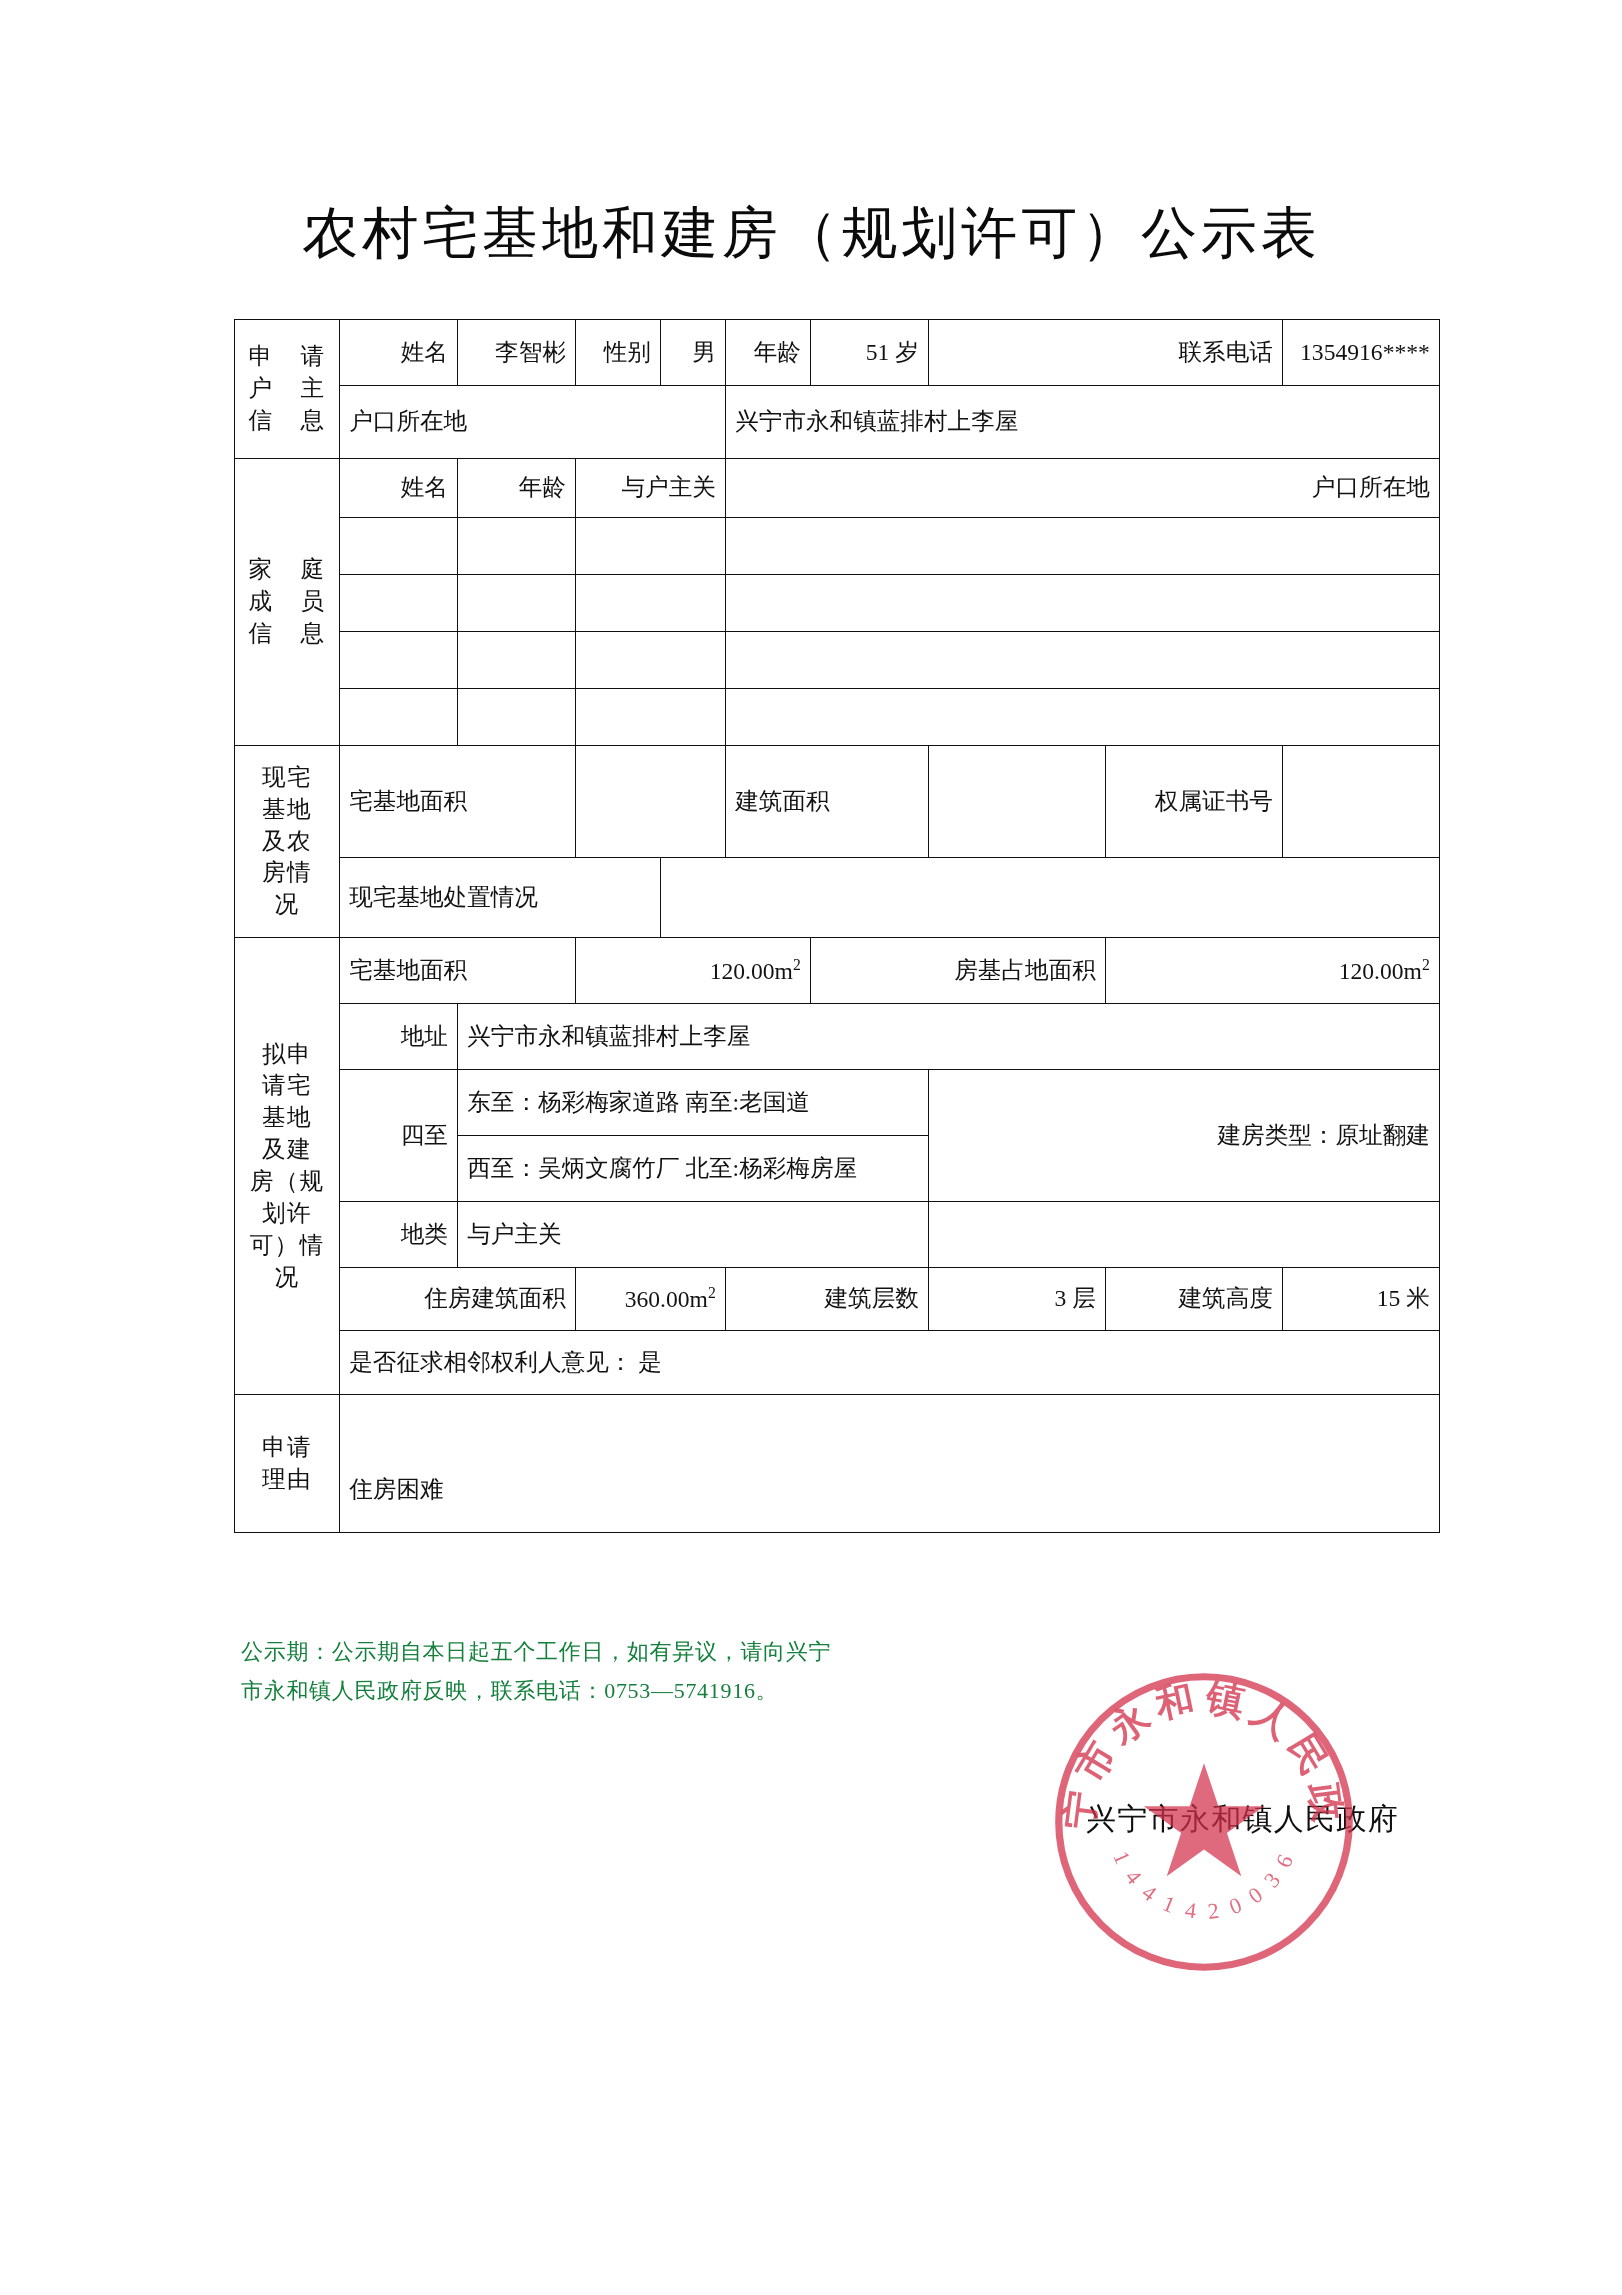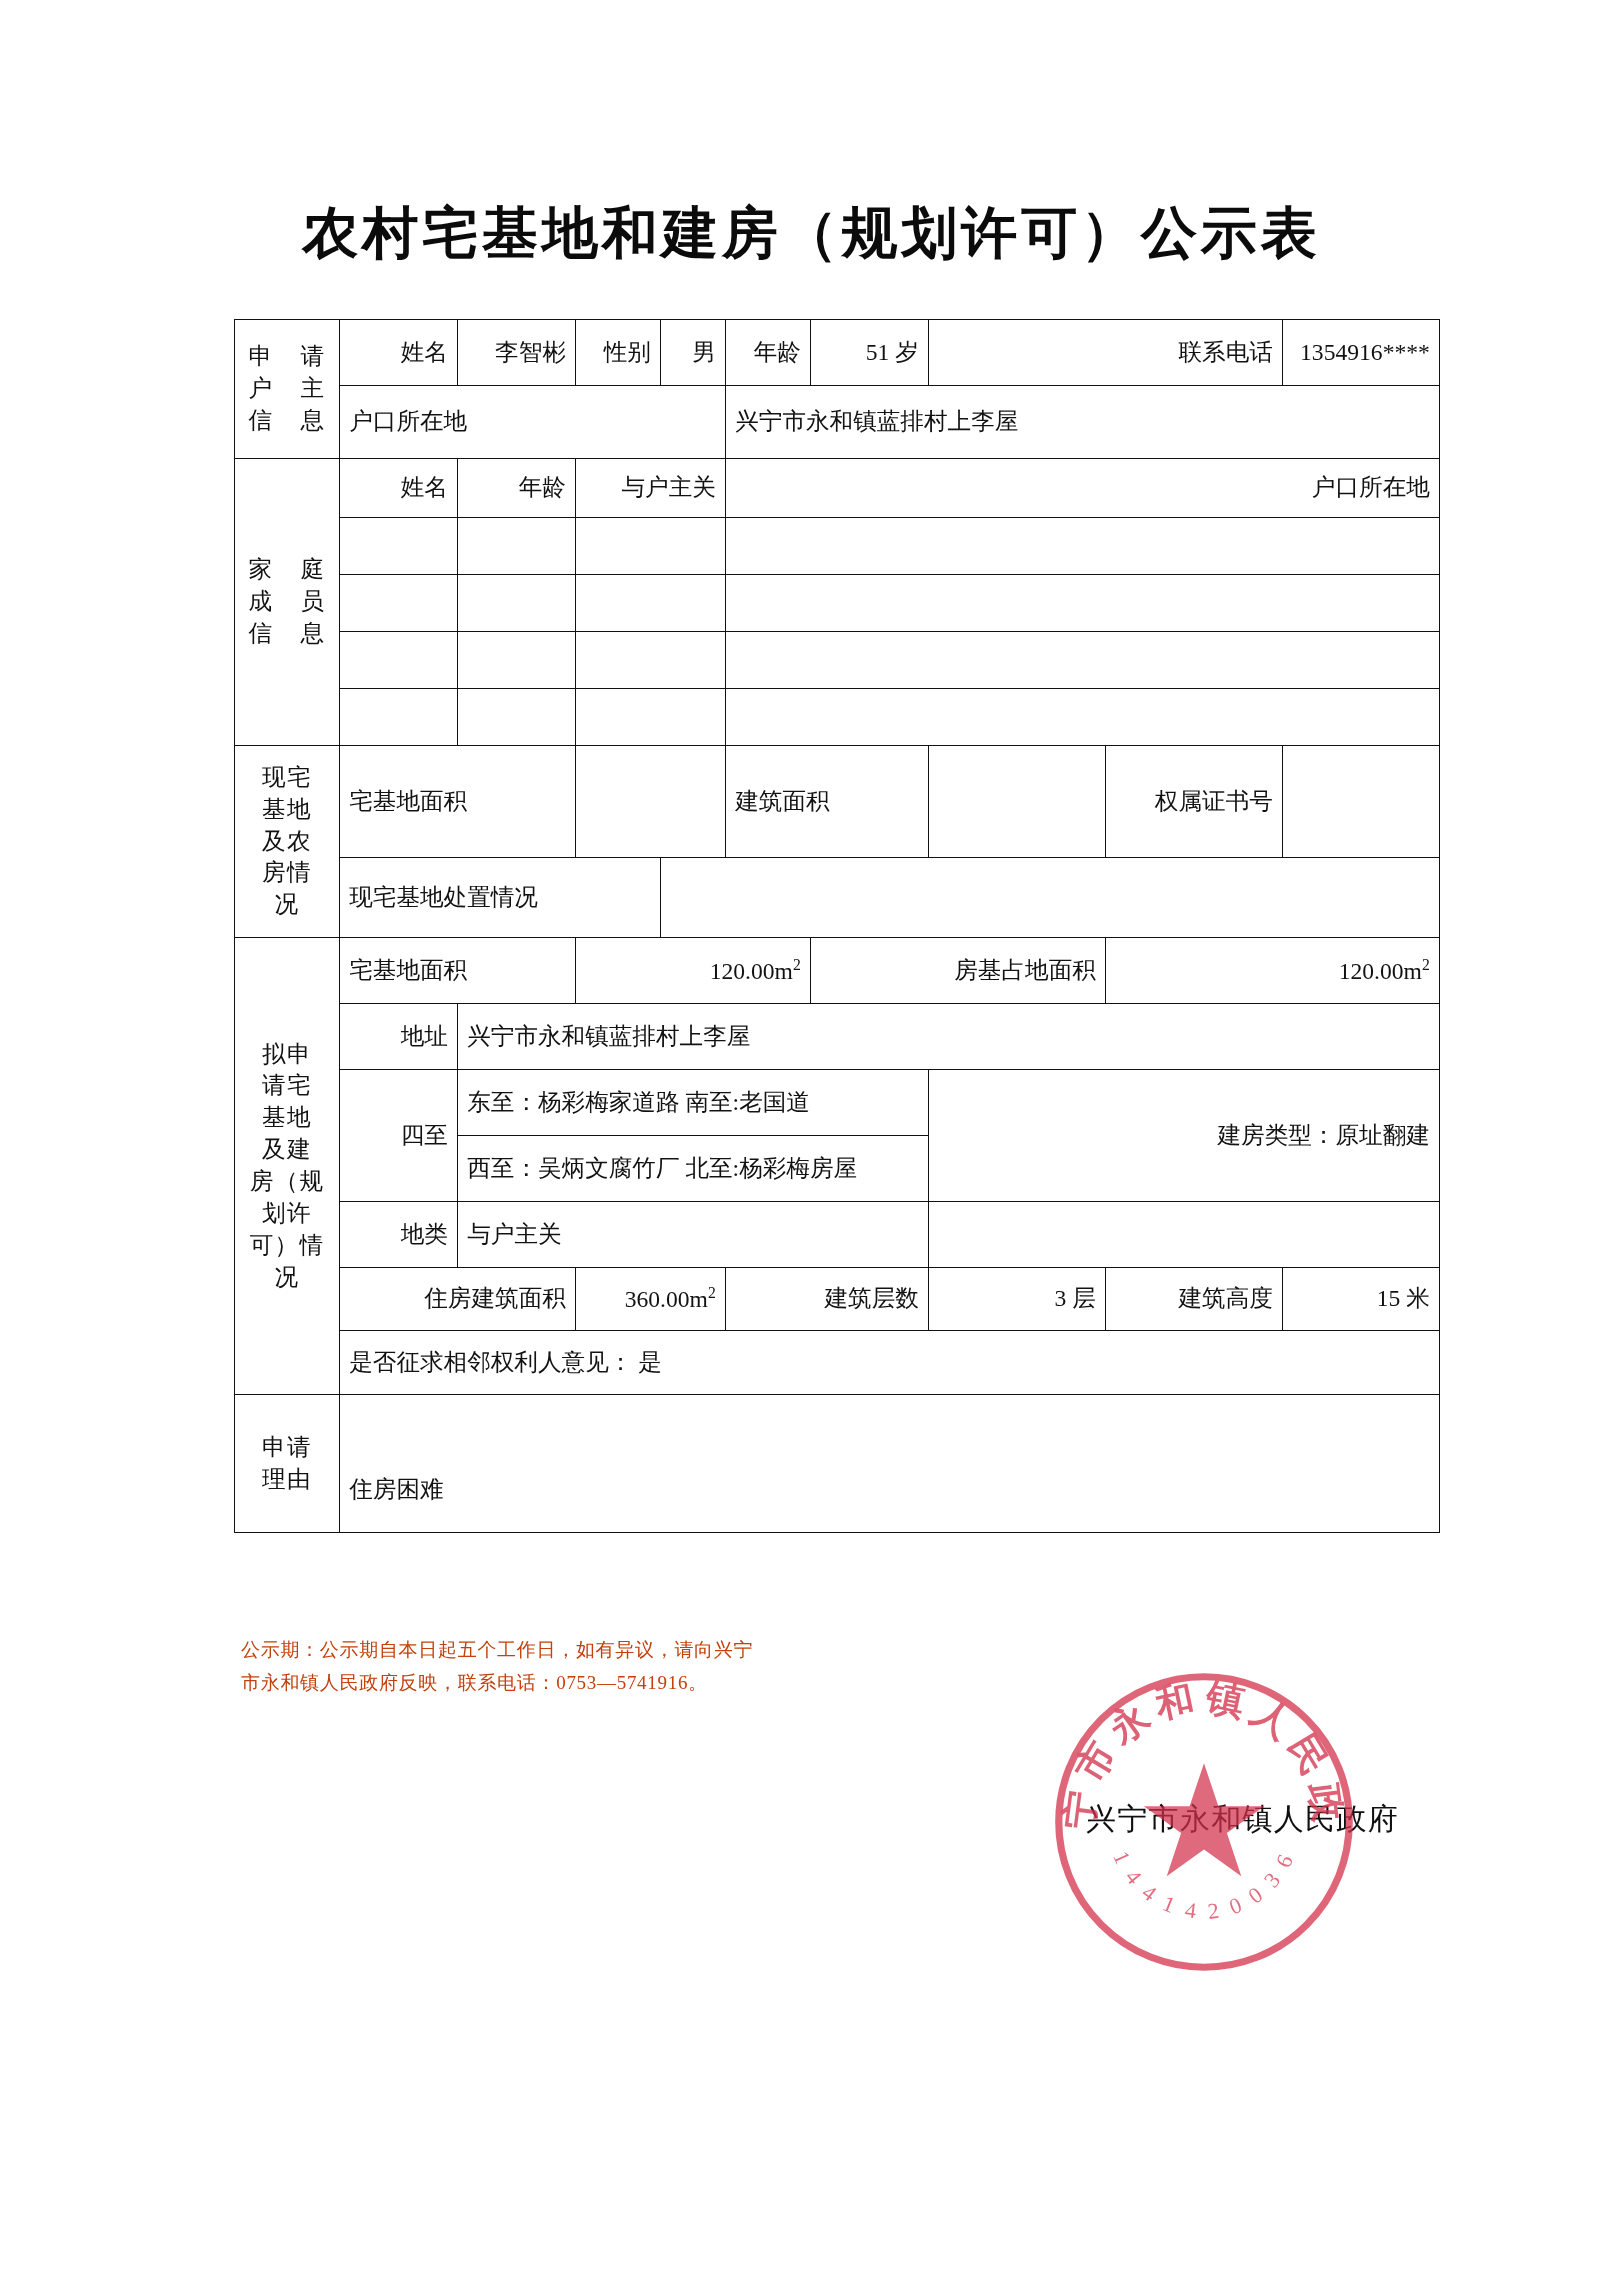--- a/index.html
+++ b/index.html
@@ -24,21 +24,21 @@
   }
 
   
   .doc-title {
     position: absolute;
     left: 0;
     top: 196px;
     width: 1623px;
     text-align: center;
     font-size: 56px;
-    font-weight: bold;
+    font-weight: normal;
     letter-spacing: 3.9px;
     font-family: "Liberation Serif", "DejaVu Serif", serif;
     color: #0b0b0b;
   }
 
   
   .tbl-wrap {
     position: absolute;
     left: 234px;
     top: 319px;
@@ -84,24 +84,24 @@
     text-align-last: justify;
     width: 77px;
   }
 
   
   .footer {
     position: absolute;
     left: 241px;
     top: 1633px;
     width: 1197px;
-    font-size: 19px;
+    font-size: 22px;
     line-height: 1.75;
     letter-spacing: 0.7px;
-    color: #c2410c;
+    color: #15803d;
   }
   .footer .ln { display: block; }
   .sign-block {
     position: absolute;
     left: 241px;
     top: 1793px;
     width: 1197px;
     text-align: right;
     font-size: 30px;
     line-height: 1.75;

